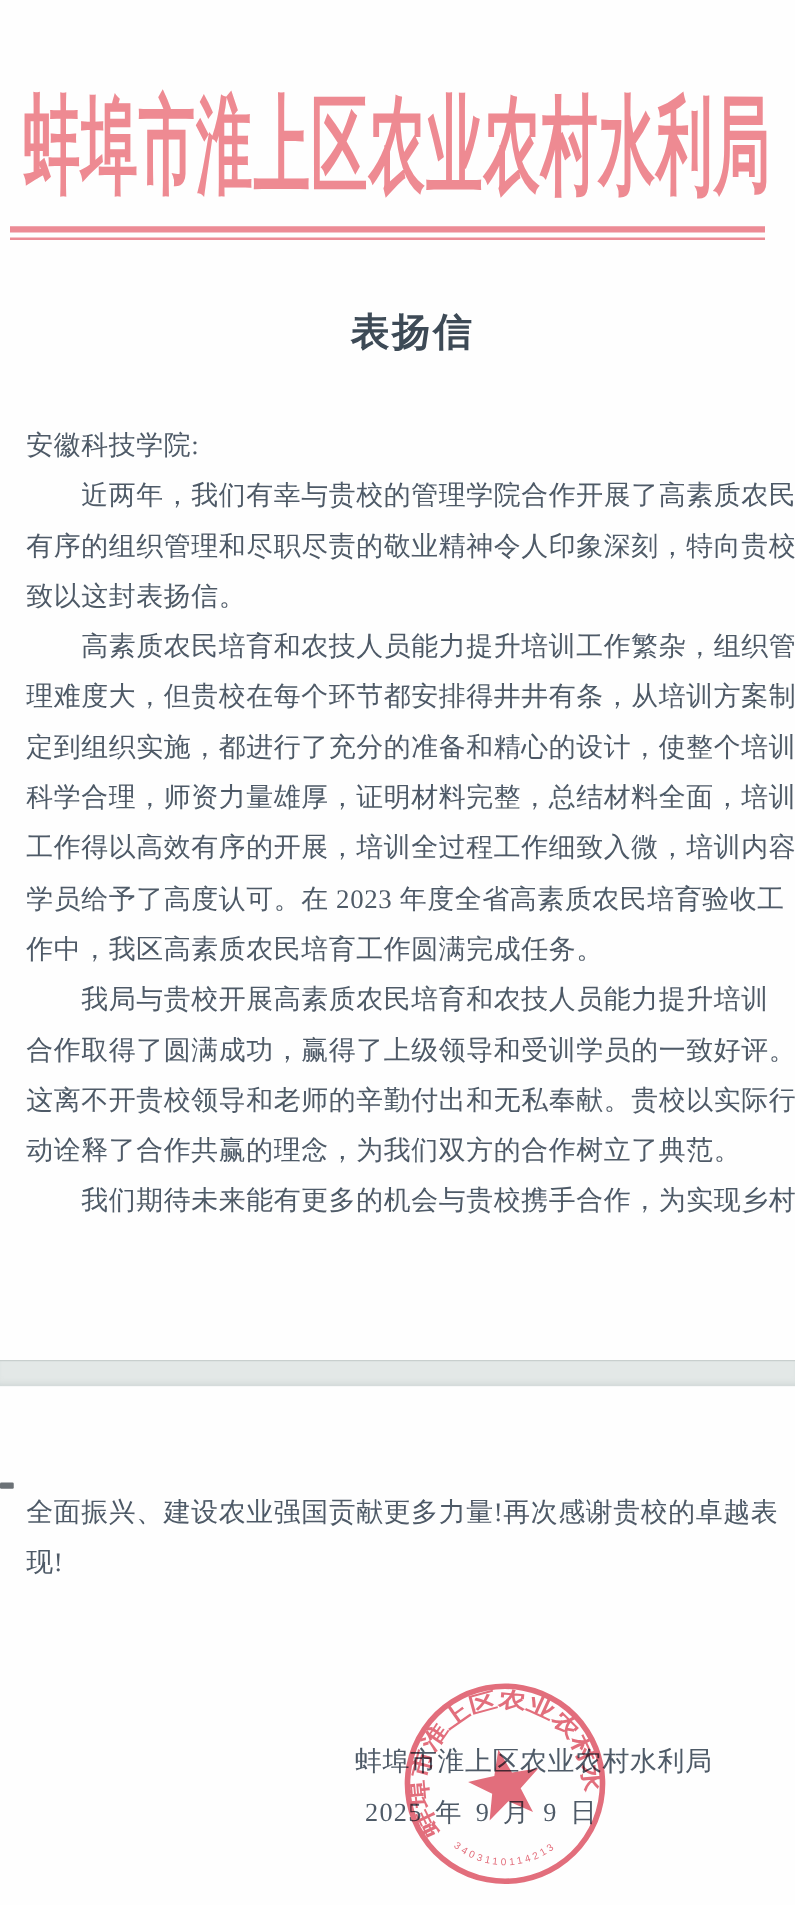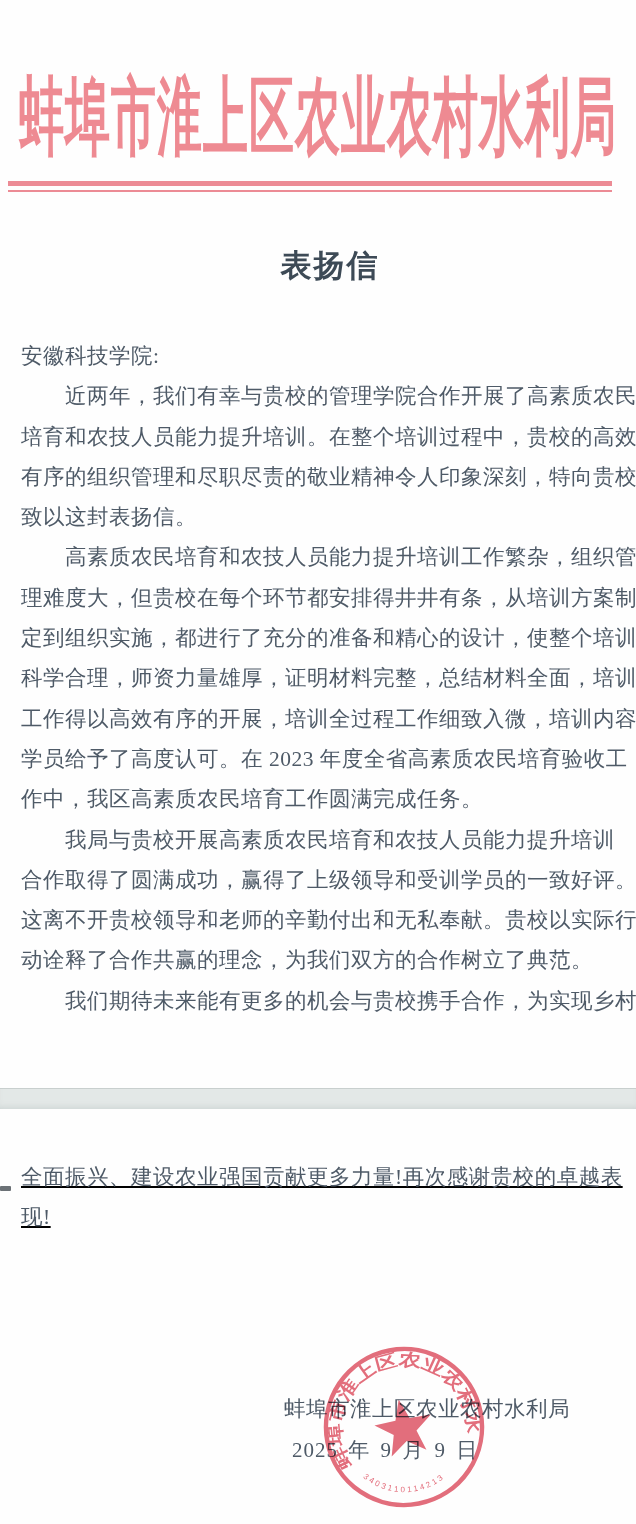--- a/index.html
+++ b/index.html
@@ -22,21 +22,21 @@
   
   .doc-title{
     position:absolute;top:245px;left:0;width:636px;text-align:center;
     font-size:31px;font-weight:bold;color:#3d4a56;letter-spacing:2px;
     font-family:"Liberation Sans","DejaVu Sans",sans-serif;
     padding-left:12px;
   }
   
   .body-block{position:absolute;left:21px;width:596px;}
   .body-p1{top:298px;margin-top:38px;}
-  .body-p2{top:1157px;text-decoration:underline;}
+  .body-p2{top:1190px;}
   .line{
     height:40.3px;line-height:40.3px;font-size:21.5px;color:#4e5a67;
     white-space:nowrap;letter-spacing:0.5px;
   }
   
   .scan-seam{
     position:absolute;top:1088px;left:0;width:636px;height:20px;
     background:#e3e8e7;border-top:1px solid #c8cfce;
     box-shadow:inset 0 -5px 6px -4px rgba(170,182,182,.45);
   }
@@ -66,21 +66,20 @@
   <div class="letterhead-text">蚌埠市淮上区农业农村水利局</div>
 </div>
 <div class="rule-thick"></div>
 <div class="rule-thin"></div>
 
 <div class="doc-title">表扬信</div>
 
 <div class="body-block body-p1">
     <div class="line">安徽科技学院:</div>
     <div class="line">　　近两年，我们有幸与贵校的管理学院合作开展了高素质农民</div>
-    <div class="line">培育和农技人员能力提升培训。在整个培训过程中，贵校的高效</div>
     <div class="line">有序的组织管理和尽职尽责的敬业精神令人印象深刻，特向贵校</div>
     <div class="line">致以这封表扬信。</div>
     <div class="line">　　高素质农民培育和农技人员能力提升培训工作繁杂，组织管</div>
     <div class="line">理难度大，但贵校在每个环节都安排得井井有条，从培训方案制</div>
     <div class="line">定到组织实施，都进行了充分的准备和精心的设计，使整个培训</div>
     <div class="line">科学合理，师资力量雄厚，证明材料完整，总结材料全面，培训</div>
     <div class="line">工作得以高效有序的开展，培训全过程工作细致入微，培训内容</div>
     <div class="line">学员给予了高度认可。在 2023 年度全省高素质农民培育验收工</div>
     <div class="line">作中，我区高素质农民培育工作圆满完成任务。</div>
     <div class="line">　　我局与贵校开展高素质农民培育和农技人员能力提升培训</div>

